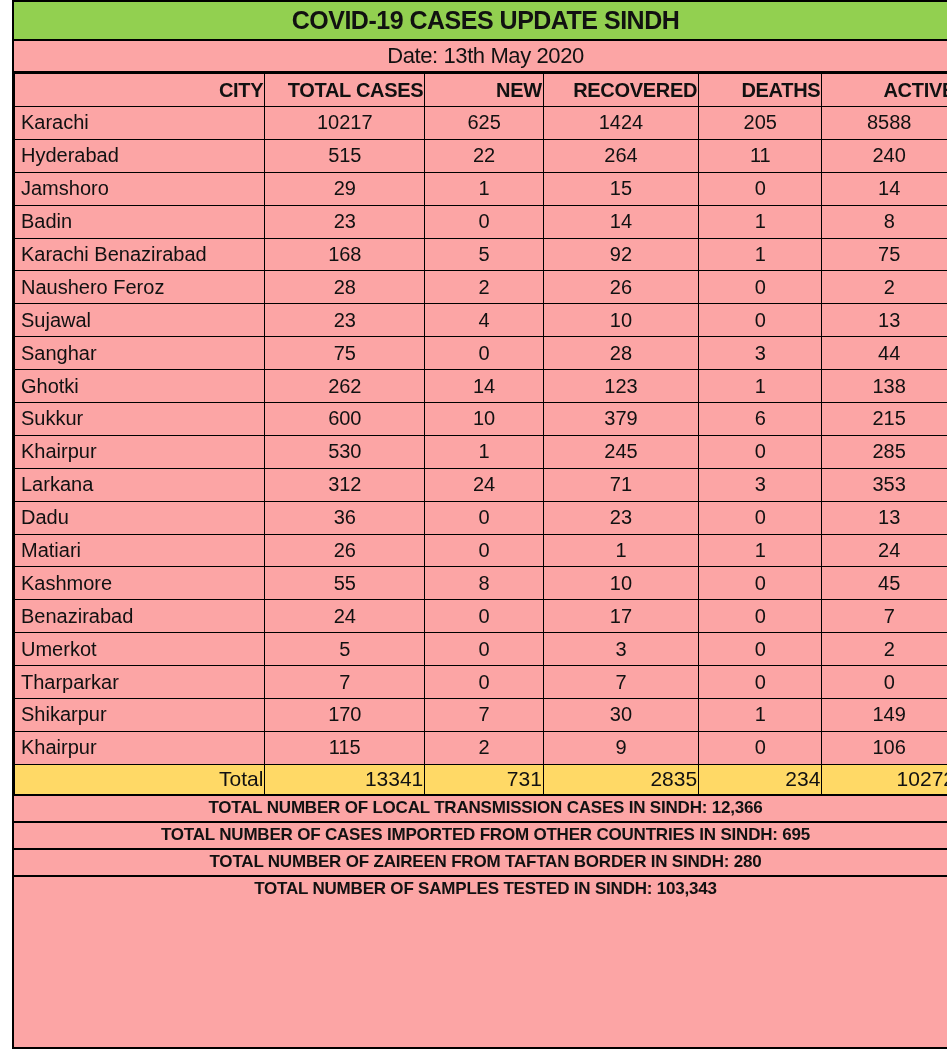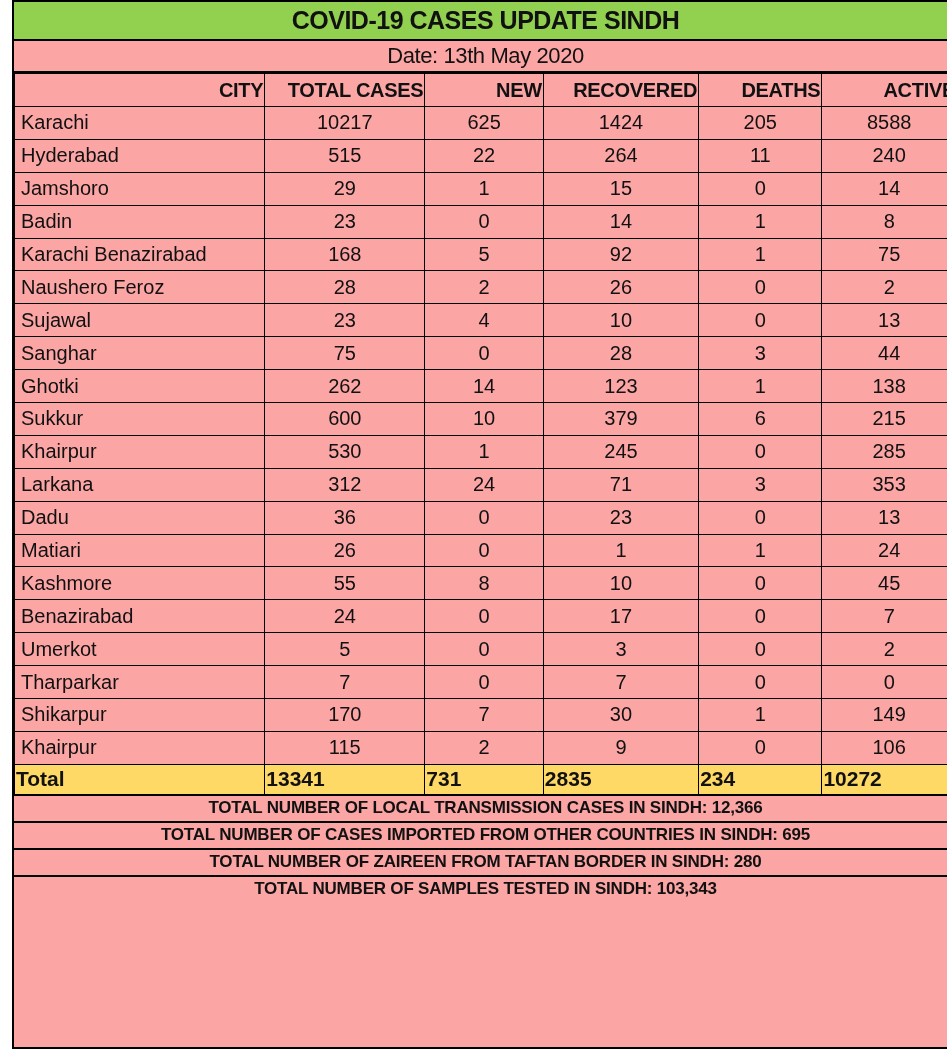--- a/index.html
+++ b/index.html
@@ -61,26 +61,26 @@
     height: 30px;
     font-weight: bold;
     text-align: right;
     letter-spacing: -0.3px;
   }
   .grid td { height: 29.9px; }
   .grid td.city { text-align: left; padding-left: 6px; }
   .grid td.num  { text-align: center; }
   .grid tr.total td {
     background: var(--yellow, #ffd966);
-    font-weight: bold;
+    font-weight: normal;
     font-size: 21px;
     height: 27px;
     border-top: 1px solid var(--border, #000);
     border-bottom: 2px solid var(--border, #000);
-    text-align: left;
+    text-align: right;
   }
   .footer .fline {
     height: 25px;
     border-bottom: 2px solid var(--border, #000);
     display: flex;
     align-items: center;
     justify-content: center;
     font-weight: bold;
     font-size: 17px;
     letter-spacing: -0.2px;

